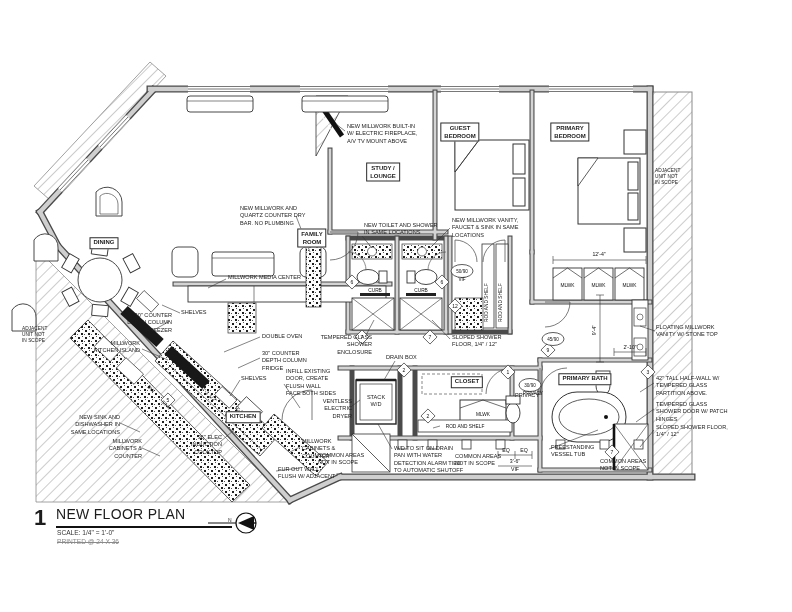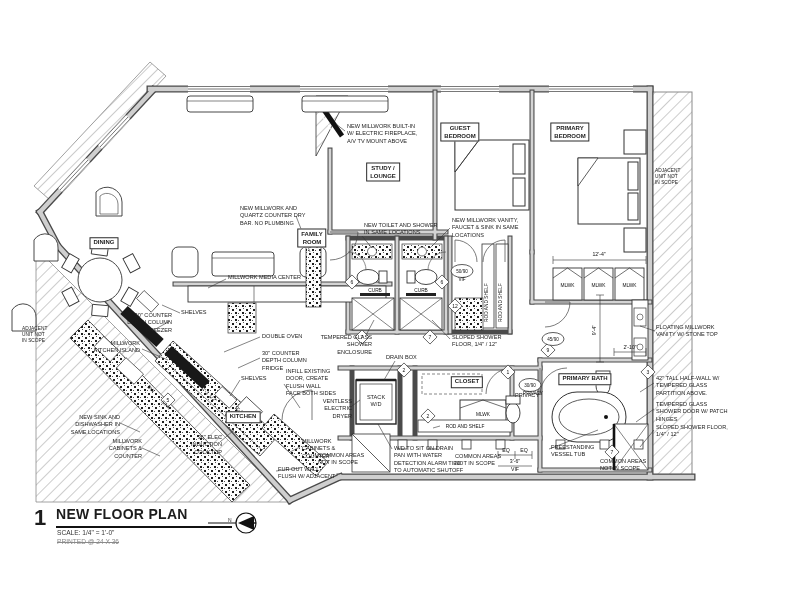--- a/index.html
+++ b/index.html
@@ -5,21 +5,21 @@
   html,body{margin:0;padding:0;background:#fff;}
   #stage{position:relative;width:792px;height:612px;background:#ffffff;overflow:hidden;
          font-family:"Liberation Sans",sans-serif;color:#1c1c1c;}
   svg{position:absolute;left:0;top:0;}
   .ann{position:absolute;font-size:5.6px;line-height:1.3;letter-spacing:0;white-space:pre-line;color:#1c1c1c;}
   .ra{text-align:right;}
   .roombox{position:absolute;transform:translate(-50%,-50%);border:1px solid #2a2a2a;background:#fff;
            padding:1px 3px;font-size:6px;font-weight:bold;text-align:center;white-space:pre-line;line-height:1.25;}
   .titleblock{position:absolute;left:30px;top:502px;width:320px;}
   .tb-num{position:absolute;left:4px;top:3px;font-size:22px;font-weight:bold;}
-  .tb-title{position:absolute;left:26px;top:4px;font-size:14px;font-weight:bold;letter-spacing:.3px;}
+  .tb-title{position:absolute;left:26px;top:4px;font-size:14px;font-weight:normal;letter-spacing:.3px;}
   .tb-rule{position:absolute;left:26px;top:24px;width:176px;border-top:2px solid #111;}
   .tb-scale{position:absolute;left:27px;top:27px;font-size:6.6px;color:#333;}
   .tb-printed{position:absolute;left:27px;top:36px;font-size:6.6px;color:#8a8a8a;text-decoration:line-through;}
   .north-n{position:absolute;left:228px;top:517px;font-size:5px;color:#333;}
 </style>
 </head>
 <body>
 
 <div id="stage">
 

